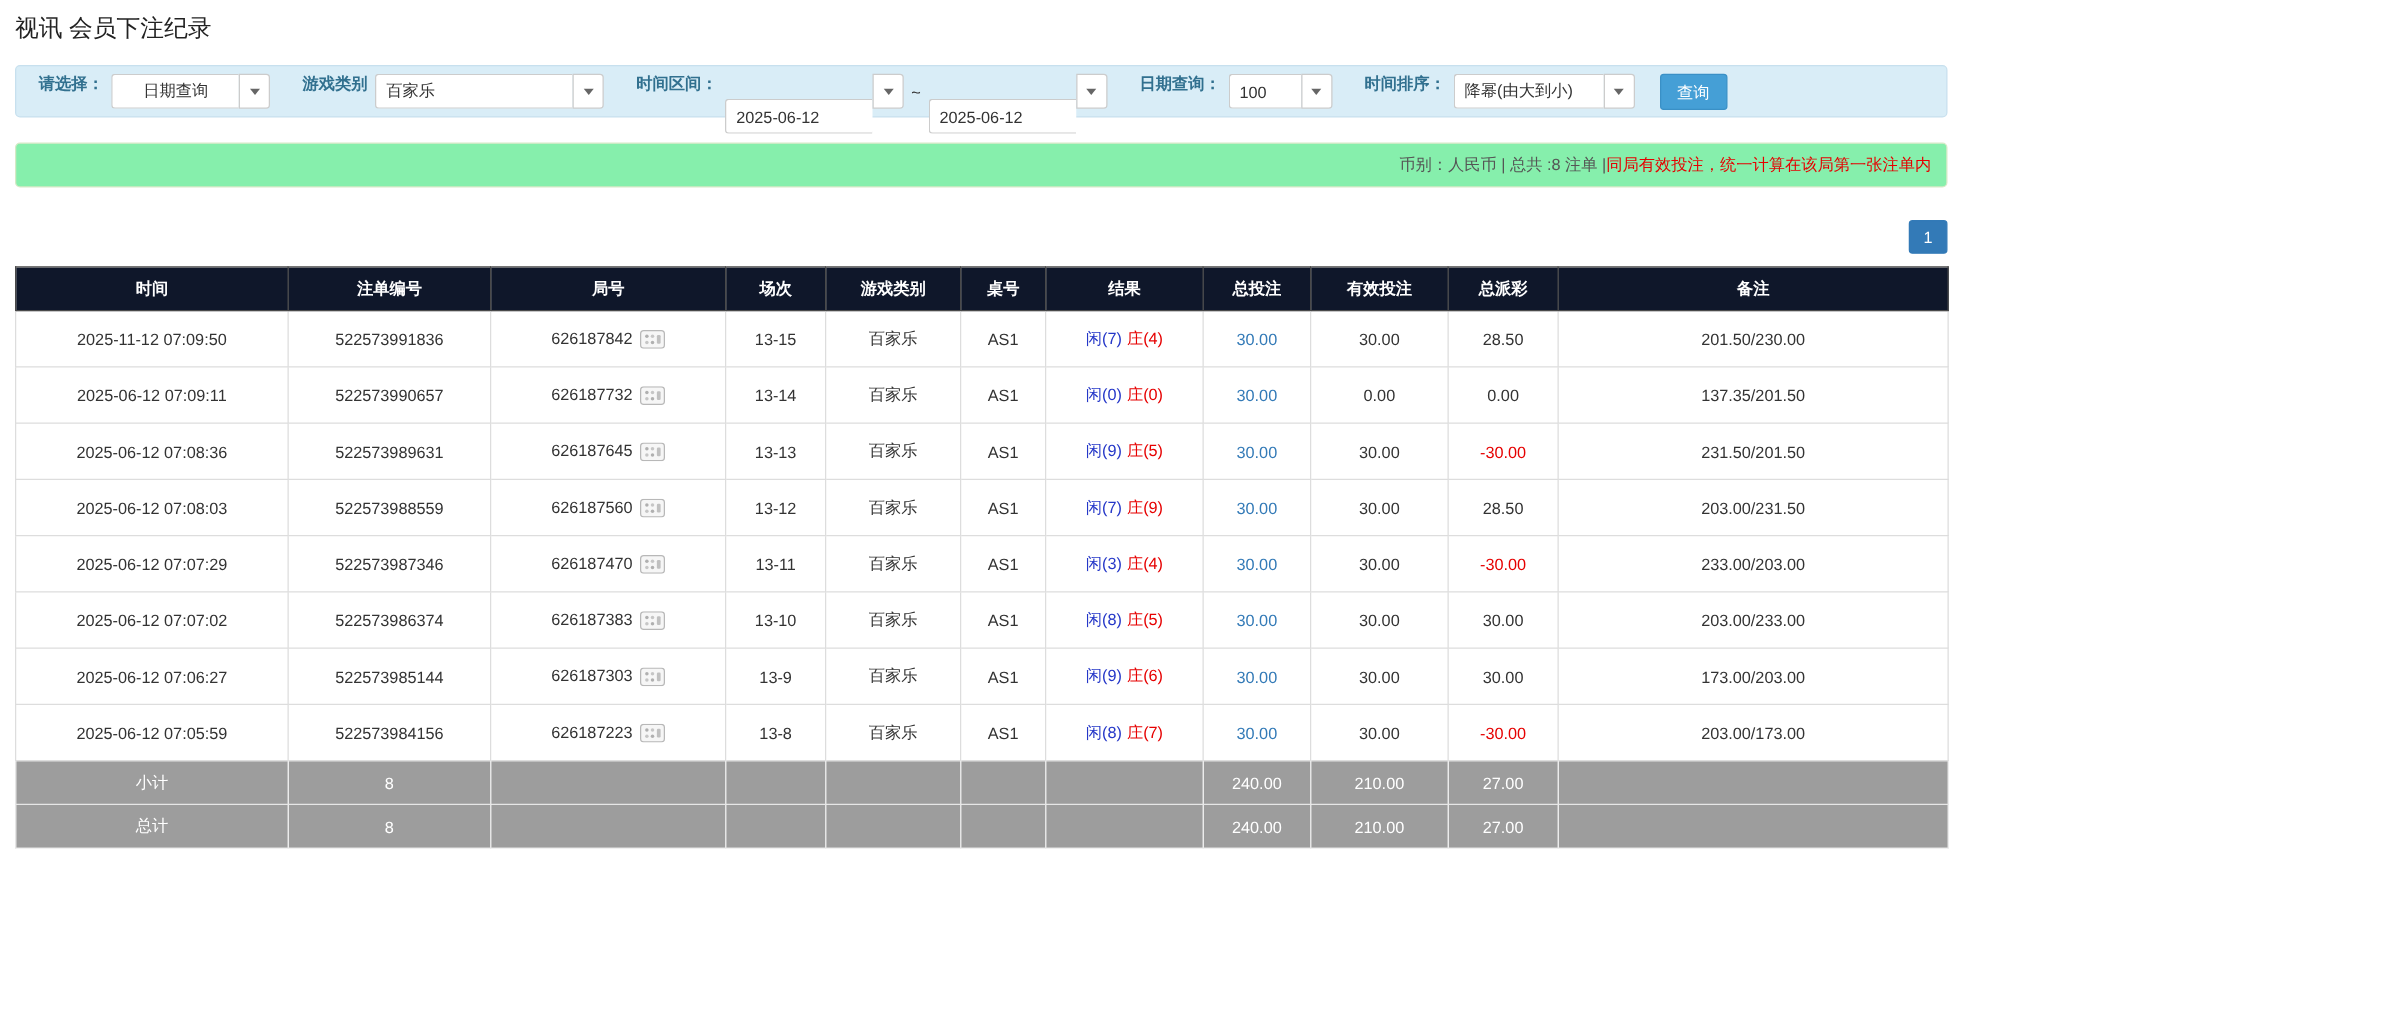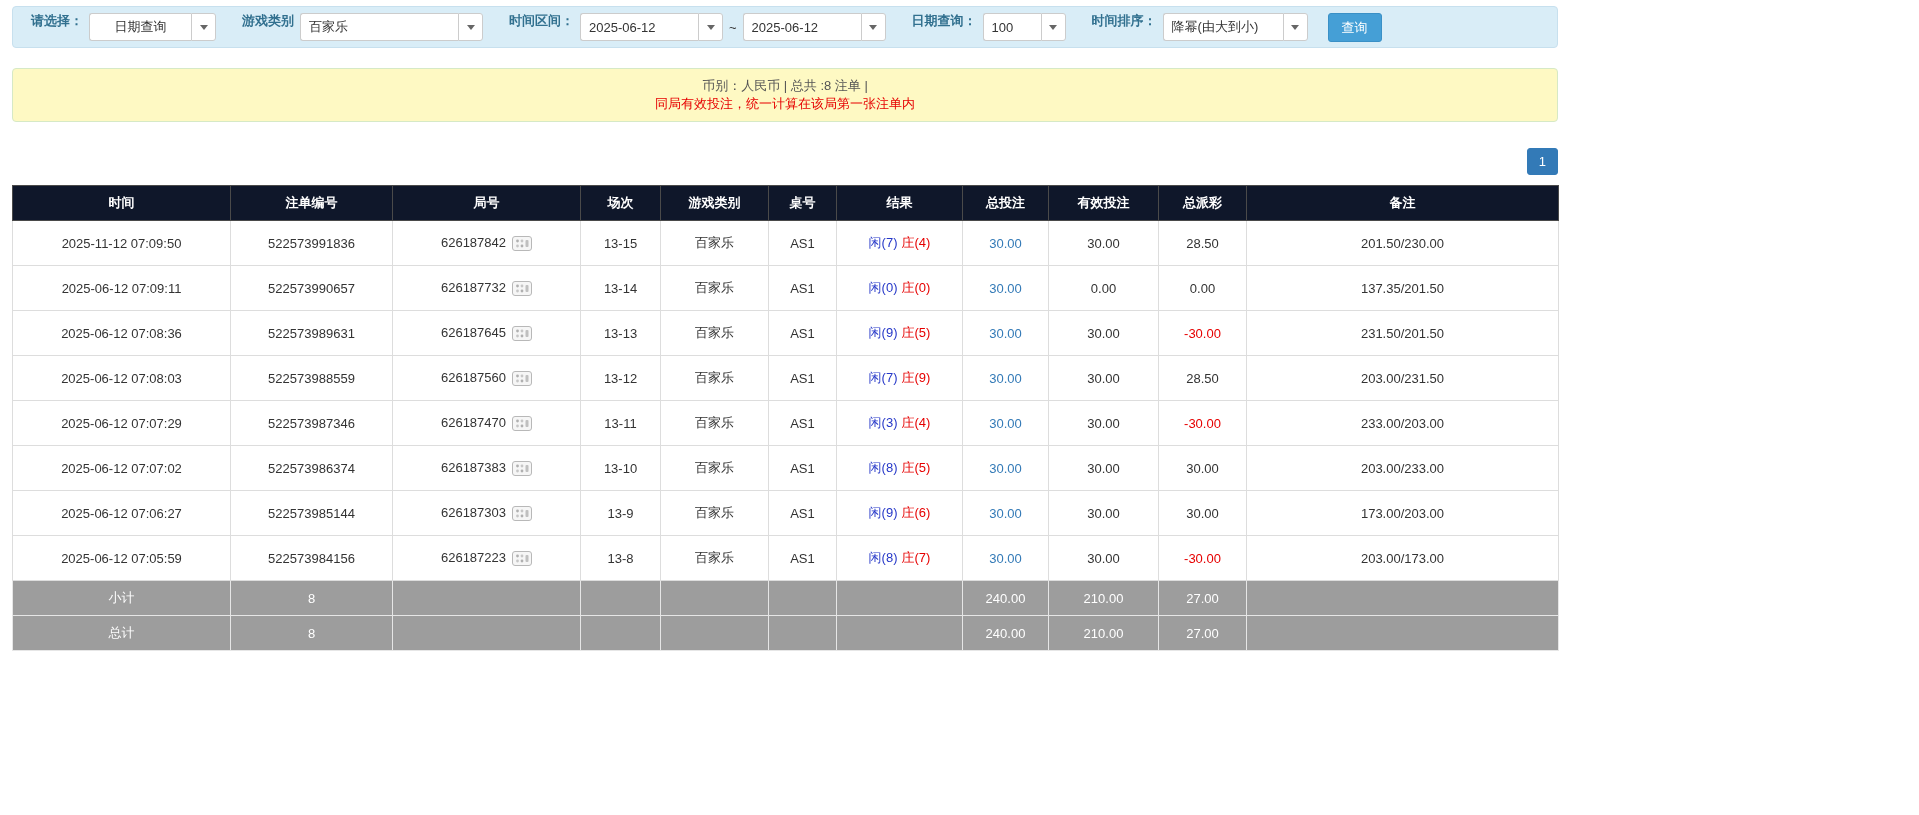--- a/index.html
+++ b/index.html
@@ -39,34 +39,34 @@
   }
   .combo .caret-btn{
     width:25px; border:1px solid #ccc; border-radius:0 3px 3px 0;
     background:#fff; display:flex; align-items:center; justify-content:center;
     cursor:pointer; padding:0;
   }
   .caret{
     width:0; height:0; border-left:4px solid transparent;
     border-right:4px solid transparent; border-top:5px solid #666;
   }
-  .w-select{width:102px;text-align:center;} .w-game{width:158px;} .w-date{width:118px;}
+  .w-select{width:102px;text-align:center;} .w-game{width:158px;} .w-date{width:118px;margin-top:20px;}
   .w-perpage{width:58px;} .w-sort{width:120px;}
   .tilde{ color:#333; margin:0 6px; }
   .btn-query{
     background:#459fd6; border:1px solid #3a90c6; color:#fff;
     font-size:13px; padding:5px 13px; border-radius:3px; cursor:pointer;
     margin-left:2px; height:29px;
   }
 
   
   .summary-bar{
-    margin-top:20px; background:#fef9c3; border:1px solid #d6e9c6;
+    margin-top:20px; background:#86efac; border:1px solid #d6e9c6;
     border-radius:4px; padding:8px 12px; display:flex;
-    justify-content:center; align-items:center;flex-direction:column;
+    justify-content:flex-end; align-items:center;
   }
   .summary-left{ color:#555; }
   .summary-right{ color:var(--negative); }
 
   
   .pagination-row{
     display:flex; justify-content:flex-end; margin:26px 0 10px 0;
   }
   .page-btn{
     background:#337ab7; border:1px solid #337ab7; color:#fff;
@@ -94,20 +94,21 @@
   .neg{ color:var(--negative); }
   .round-icon{
     display:inline-flex; vertical-align:middle; margin-left:6px; cursor:pointer;
   }
 </style>
 </head>
 <body>
 
 <div class="container">
 
+  <h1 class="page-title">视讯 会员下注纪录</h1>
 
   <div class="filter-bar">
 
     <div class="filter-group">
       <span class="filter-label">请选择：</span>
       <span class="combo">
         <input class="w-select" readonly="" value="日期查询" style="">
         <button class="caret-btn">
             <span class="caret"></span>
           </button>

